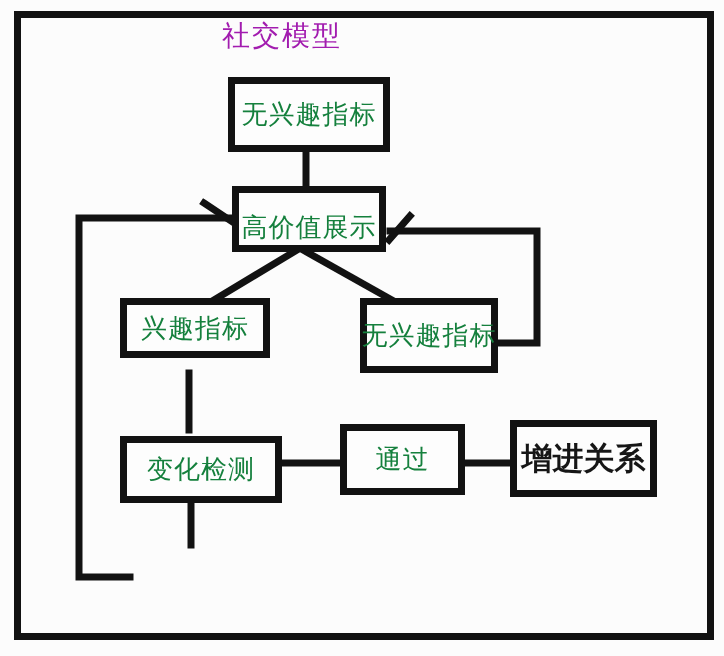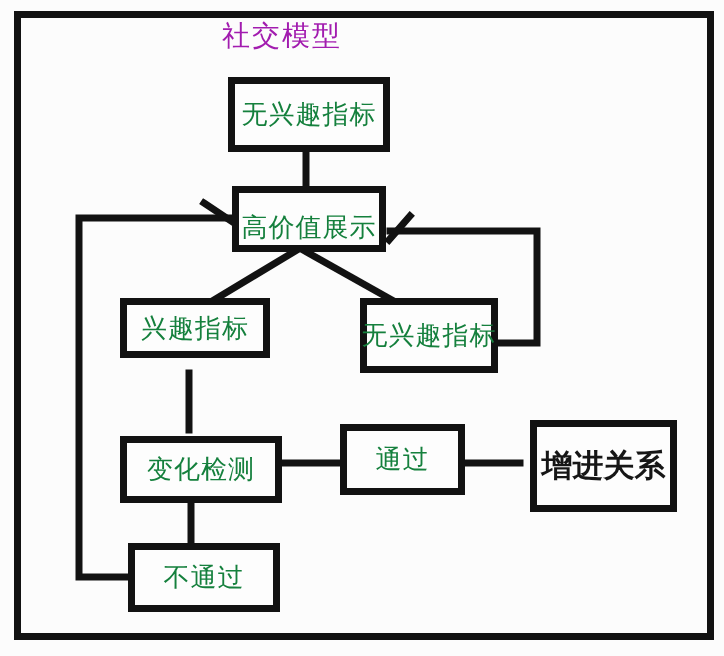--- a/index.html
+++ b/index.html
@@ -60,21 +60,21 @@
     color: #15803d;
     letter-spacing: 1px;
     white-space: nowrap;
   }
   .n1 { left: 228px; top:  77px; width: 162px; height: 75px; }
   .n2 { left: 232px; top: 186px; width: 154px; height: 66px; align-items: flex-end; }
   .n3 { left: 120px; top: 298px; width: 150px; height: 60px; }
   .n4 { left: 360px; top: 298px; width: 138px; height: 75px; }
   .n5 { left: 120px; top: 428px; width: 162px; height: 67px; margin-top: 8px; }
   .n6 { left: 340px; top: 424px; width: 125px; height: 71px; }
-  .n7 { left: 530px; top: 420px; width: 147px; height: 92px;
+  .n7 { left: 510px; top: 420px; width: 147px; height: 77px;
         font-weight: bold; font-size: 31px; color: #161616; letter-spacing: 0; }
   .n8 { left: 128px; top: 543px; width: 152px; height: 69px; }
 </style>
 </head>
 <body>
 
 <div class="canvas">
 
   <div class="outer-border"></div>
 
@@ -124,17 +124,14 @@
   </div>
 
   <div class="node n6">
     <span>通过</span>
   </div>
 
   <div class="node n7">
     <span>增进关系</span>
   </div>
 
-  <div class="node n8">
-    <span>不通过</span>
-  </div>
 
 </div>
 
 </body></html>

